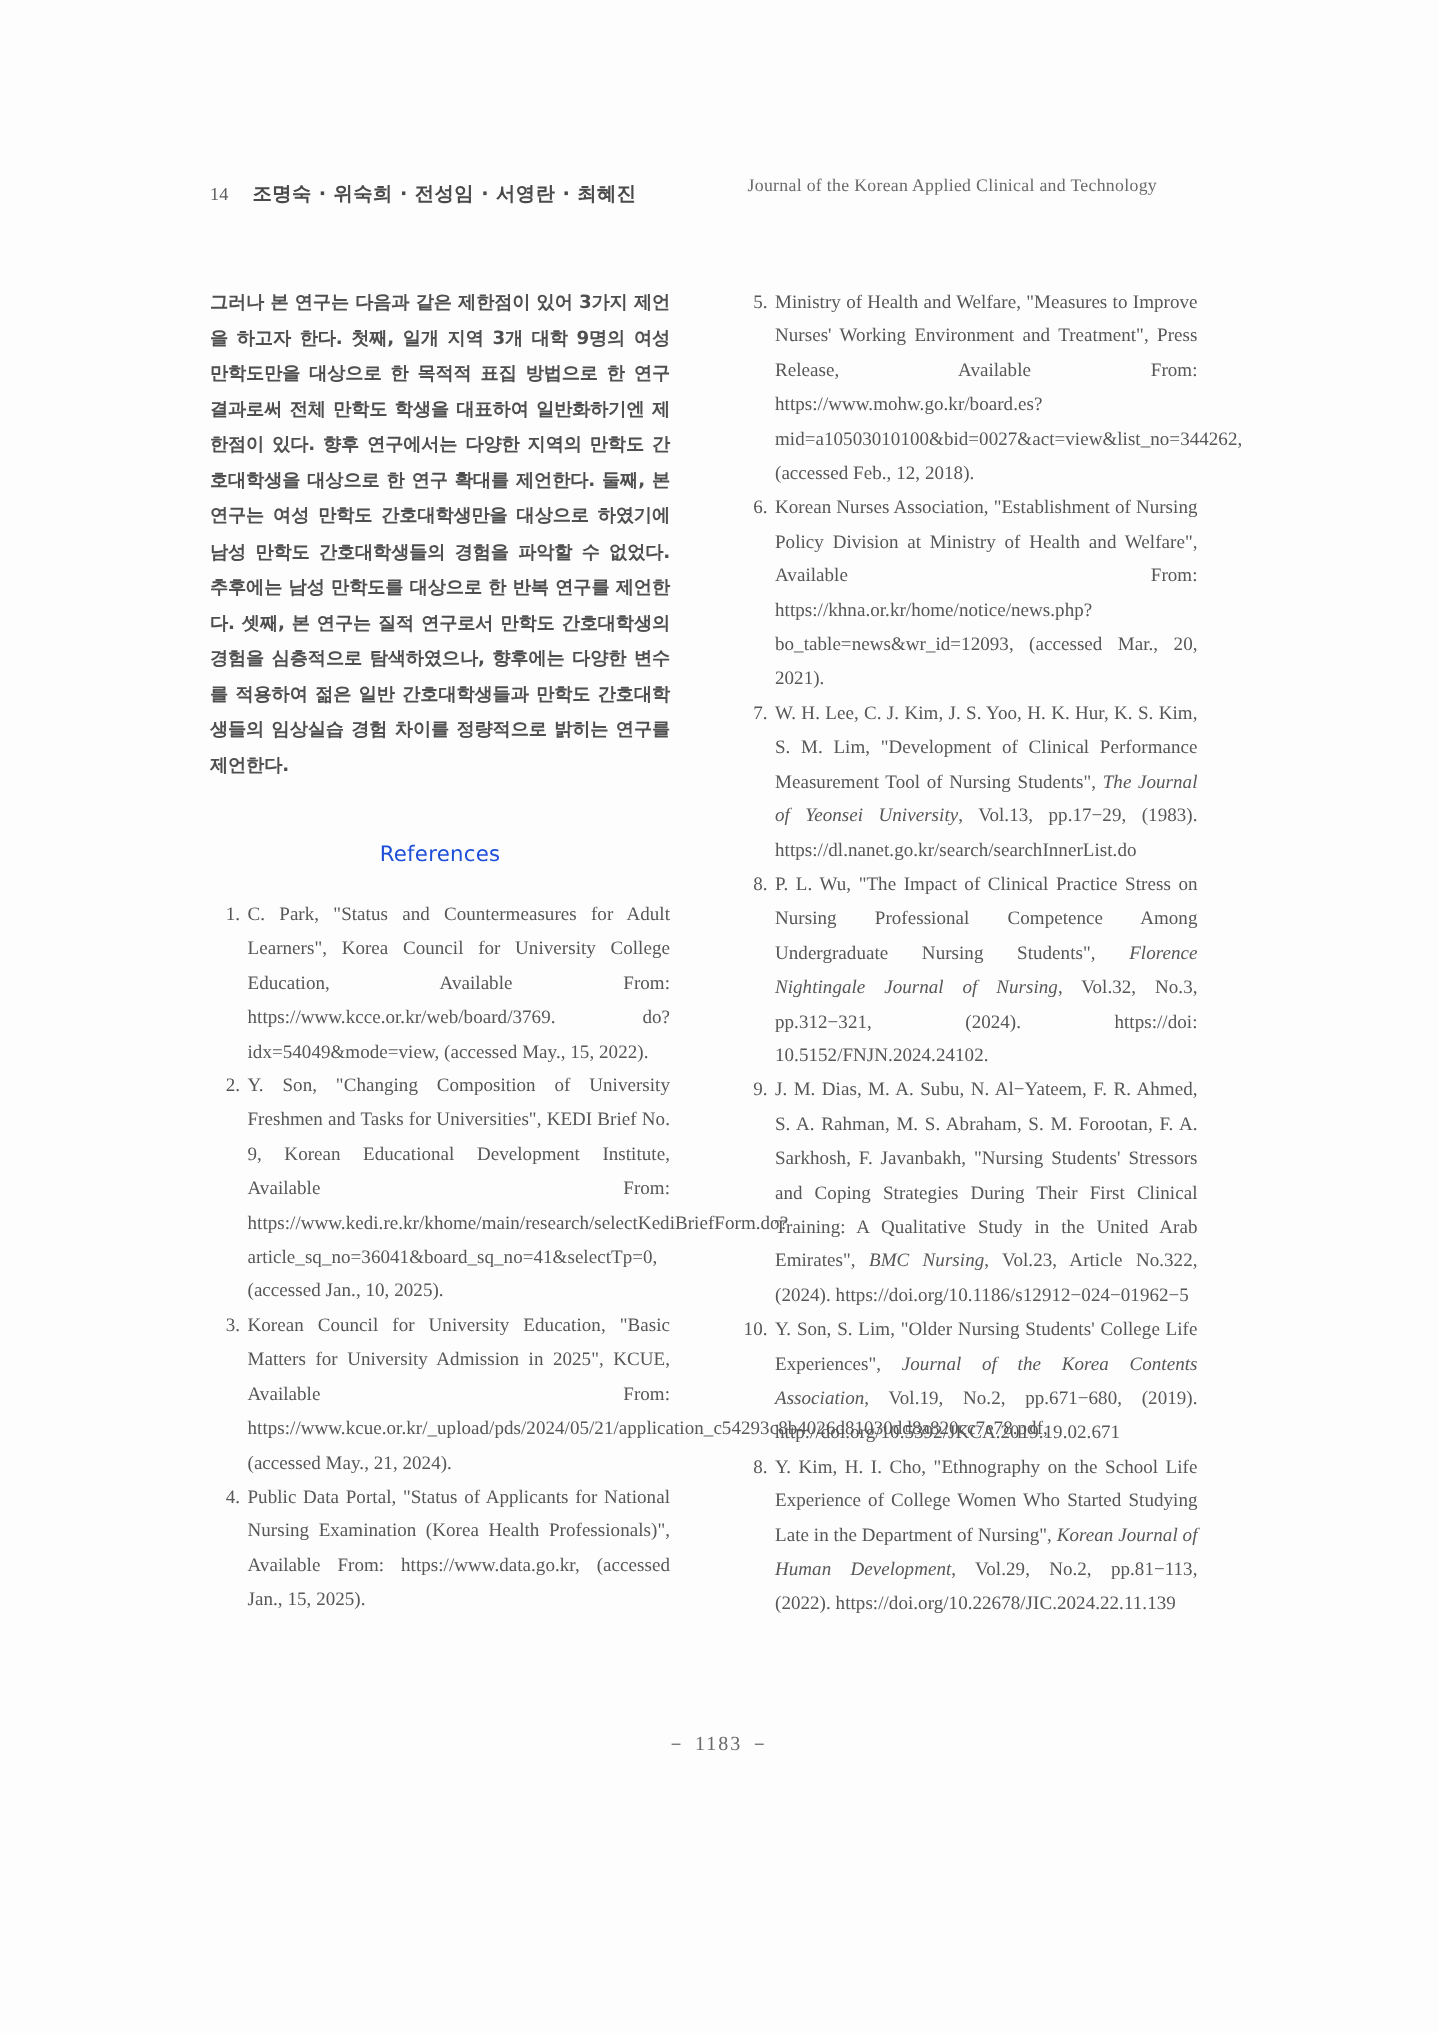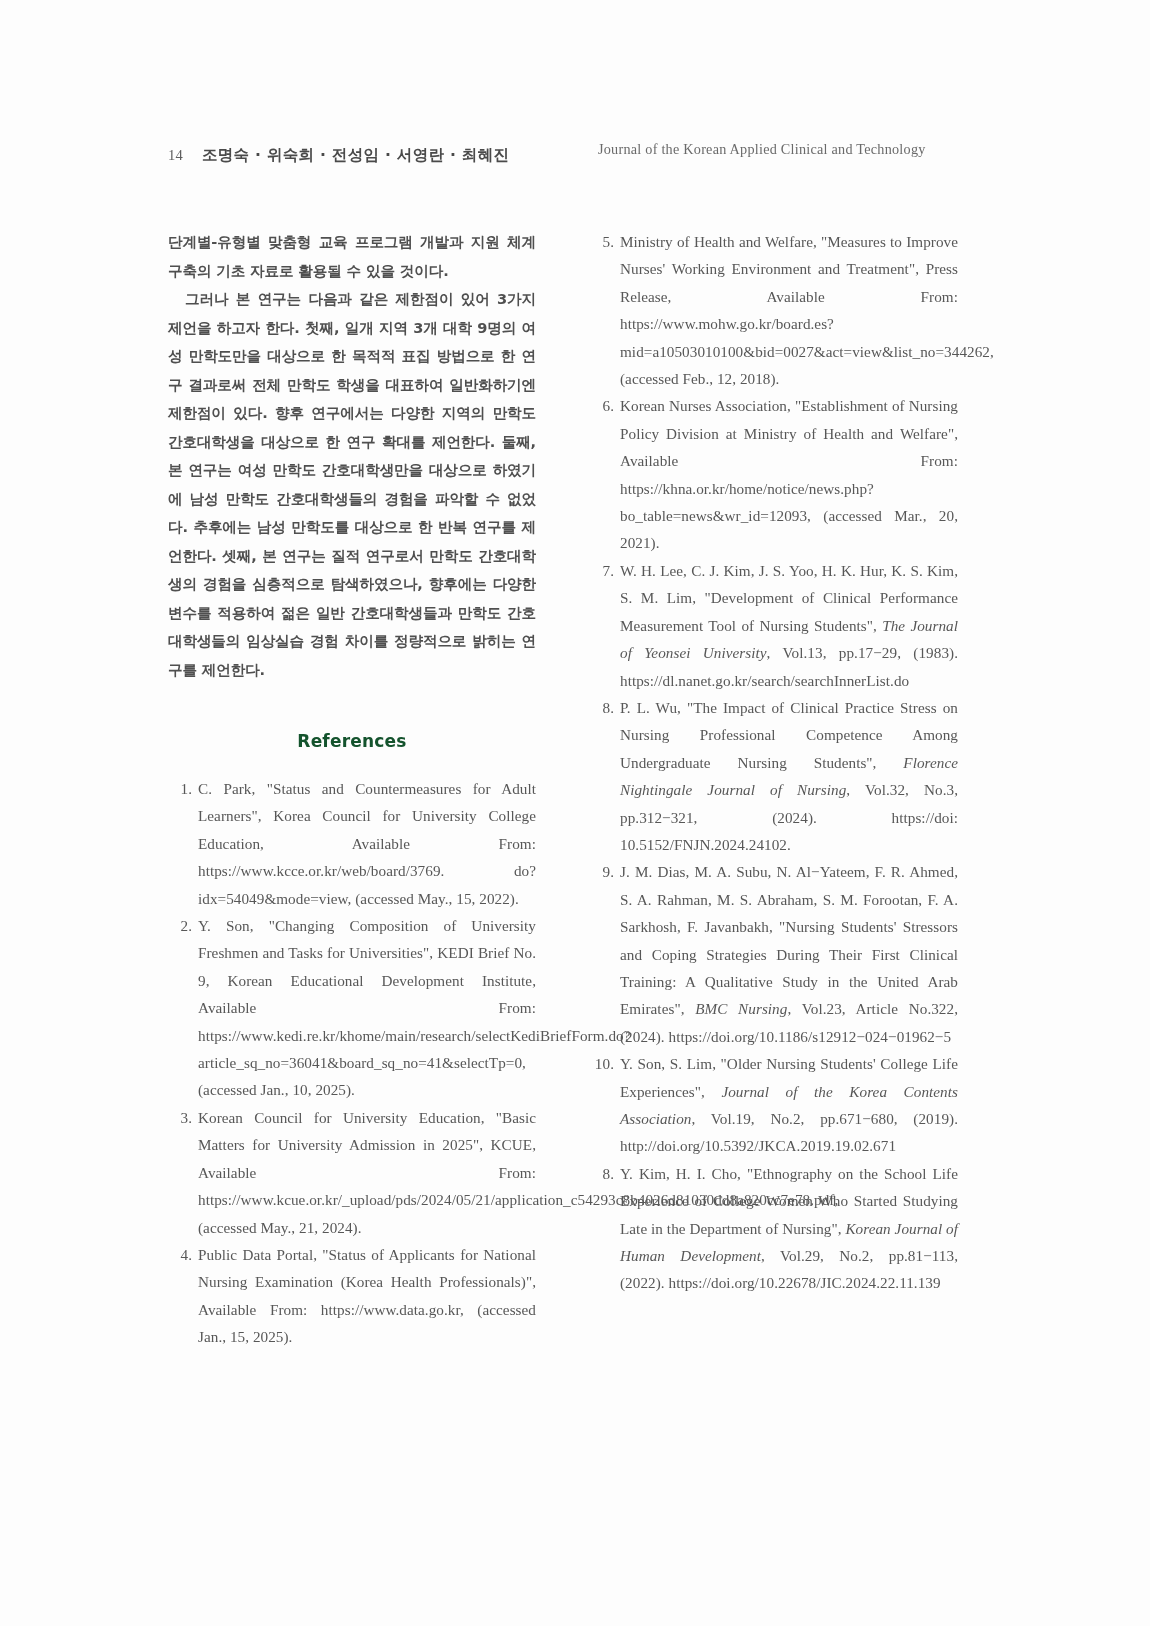--- a/index.html
+++ b/index.html
@@ -87,23 +87,23 @@
     letter-spacing: -0.15px;
     font-weight: 600;
   }
   .ko-p + .ko-p {
     text-indent: 17px;
   }
 
   
   .ref-heading {
     font-family: "DejaVu Sans", sans-serif;
-    font-weight: bold;
+    font-weight: normal;
     font-size: 17px;
-    color: #14532d;
+    color: #1d4ed8;
     text-align: center;
     margin: 47px 0 24px 0;
     letter-spacing: 0.2px;
   }
 
   
   .reflist {
     list-style: none;
     margin: 0;
     padding: 0;
@@ -152,21 +152,20 @@
     <div class="runhead-left">
       <span class="runhead-page">14</span>
       <span class="runhead-authors">조명숙 · 위숙희 · 전성임 · 서영란 · 최혜진</span>
     </div>
     <div class="runhead-journal">Journal of the Korean Applied Clinical and Technology</div>
   </div>
 
   <div class="columns">
 
     <div class="col">
-      <p class="ko-p">단계별-유형별 맞춤형 교육 프로그램 개발과 지원 체계 구축의 기초 자료로 활용될 수 있을 것이다.</p>
       <p class="ko-p">그러나 본 연구는 다음과 같은 제한점이 있어 3가지 제언을 하고자 한다. 첫째, 일개 지역 3개 대학 9명의 여성 만학도만을 대상으로 한 목적적 표집 방법으로 한 연구 결과로써 전체 만학도 학생을 대표하여 일반화하기엔 제한점이 있다. 향후 연구에서는 다양한 지역의 만학도 간호대학생을 대상으로 한 연구 확대를 제언한다. 둘째, 본 연구는 여성 만학도 간호대학생만을 대상으로 하였기에 남성 만학도 간호대학생들의 경험을 파악할 수 없었다. 추후에는 남성 만학도를 대상으로 한 반복 연구를 제언한다. 셋째, 본 연구는 질적 연구로서 만학도 간호대학생의 경험을 심층적으로 탐색하였으나, 향후에는 다양한 변수를 적용하여 젊은 일반 간호대학생들과 만학도 간호대학생들의 임상실습 경험 차이를 정량적으로 밝히는 연구를 제언한다.</p>
 
       <div class="ref-heading">References</div>
 
       <ol class="reflist" id="reflist-left">
           <li class="refitem"><span class="refnum">1.</span><span><span>C. Park, "Status and Countermeasures for Adult Learners", Korea Council for University College Education, Available From: https://www.kcce.or.kr/web/board/3769. do?idx=54049&amp;mode=view, (accessed May., 15, 2022).</span></span></li>
           <li class="refitem"><span class="refnum">2.</span><span><span>Y. Son, "Changing Composition of University Freshmen and Tasks for Universities", KEDI Brief No. 9, Korean Educational Development Institute, Available From: https://www.kedi.re.kr/khome/main/research/selectKediBriefForm.do?article_sq_no=36041&amp;board_sq_no=41&amp;selectTp=0, (accessed Jan., 10, 2025).</span></span></li>
           <li class="refitem"><span class="refnum">3.</span><span><span>Korean Council for University Education, "Basic Matters for University Admission in 2025", KCUE, Available From: https://www.kcue.or.kr/_upload/pds/2024/05/21/application_c54293c8b4026d81030dd8a820cc7e78.pdf, (accessed May., 21, 2024).</span></span></li>
           <li class="refitem"><span class="refnum">4.</span><span><span>Public Data Portal, "Status of Applicants for National Nursing Examination (Korea Health Professionals)", Available From: https://www.data.go.kr, (accessed Jan., 15, 2025).</span></span></li>
         </ol>
@@ -179,14 +178,15 @@
           <li class="refitem"><span class="refnum">7.</span><span><span>W. H. Lee, C. J. Kim, J. S. Yoo, H. K. Hur, K. S. Kim, S. M. Lim, "Development of Clinical Performance Measurement Tool of Nursing Students", </span><i>The Journal of Yeonsei University</i><span>, Vol.13, pp.17−29, (1983). https://dl.nanet.go.kr/search/searchInnerList.do</span></span></li>
           <li class="refitem"><span class="refnum">8.</span><span><span>P. L. Wu, "The Impact of Clinical Practice Stress on Nursing Professional Competence Among Undergraduate Nursing Students", </span><i>Florence Nightingale Journal of Nursing</i><span>, Vol.32, No.3, pp.312−321, (2024). https://doi: 10.5152/FNJN.2024.24102.</span></span></li>
           <li class="refitem"><span class="refnum">9.</span><span><span>J. M. Dias, M. A. Subu, N. Al−Yateem, F. R. Ahmed, S. A. Rahman, M. S. Abraham, S. M. Forootan, F. A. Sarkhosh, F. Javanbakh, "Nursing Students' Stressors and Coping Strategies During Their First Clinical Training: A Qualitative Study in the United Arab Emirates", </span><i>BMC Nursing</i><span>, Vol.23, Article No.322, (2024). https://doi.org/10.1186/s12912−024−01962−5</span></span></li>
           <li class="refitem"><span class="refnum">10.</span><span><span>Y. Son, S. Lim, "Older Nursing Students' College Life Experiences", </span><i>Journal of the Korea Contents Association</i><span>, Vol.19, No.2, pp.671−680, (2019). http://doi.org/10.5392/JKCA.2019.19.02.671</span></span></li>
           <li class="refitem"><span class="refnum">8.</span><span><span>Y. Kim, H. I. Cho, "Ethnography on the School Life Experience of College Women Who Started Studying Late in the Department of Nursing", </span><i>Korean Journal of Human Development</i><span>, Vol.29, No.2, pp.81−113, (2022). https://doi.org/10.22678/JIC.2024.22.11.139</span></span></li>
         </ol>
     </div>
 
   </div>
 
+  <div class="folio">－ 1183 －</div>
 
 </div>
 
 </body></html>

